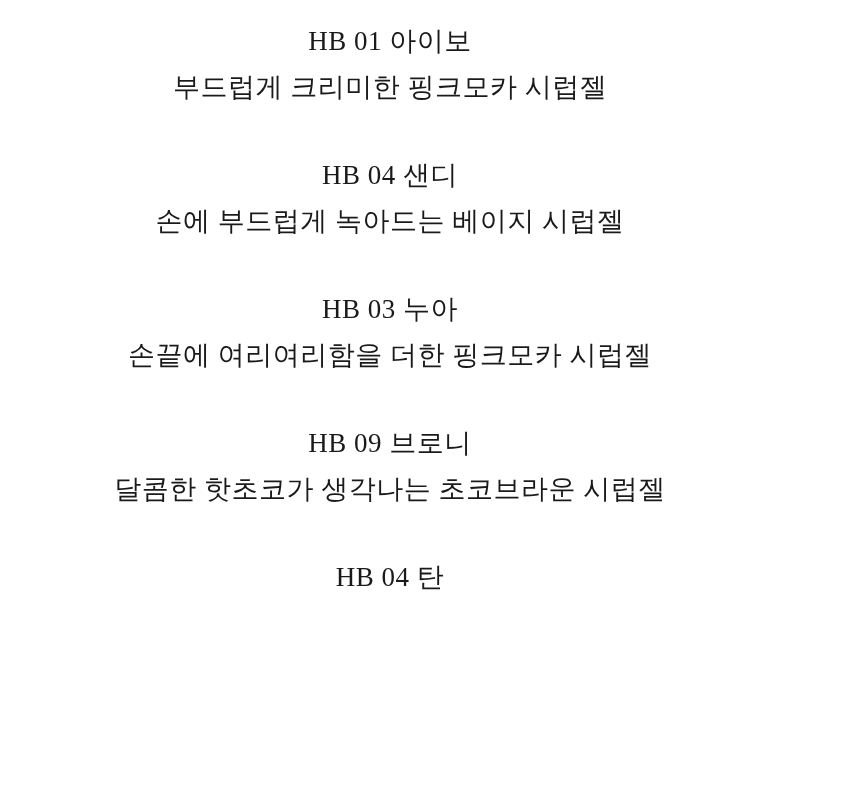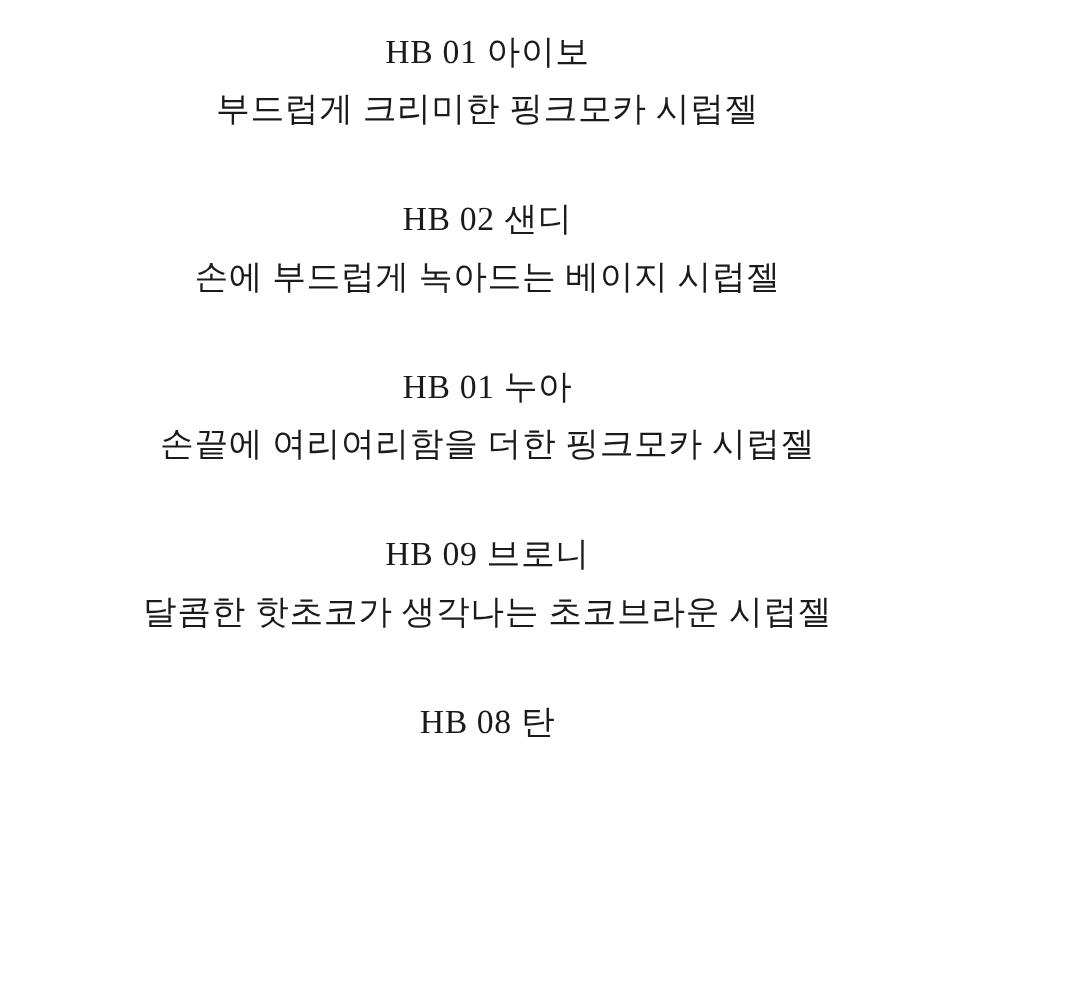--- a/index.html
+++ b/index.html
@@ -35,34 +35,34 @@
 <body>
 
 <div class="page">
 
   <section class="shade-block">
     <p class="shade-title">HB 01 아이보</p>
     <p class="shade-desc">부드럽게 크리미한 핑크모카 시럽젤</p>
   </section>
 
   <section class="shade-block">
-    <p class="shade-title">HB 02 샌디</p>
+    <p class="shade-title">HB 04 샌디</p>
     <p class="shade-desc">손에 부드럽게 녹아드는 베이지 시럽젤</p>
   </section>
 
   <section class="shade-block">
-    <p class="shade-title">HB 01 누아</p>
+    <p class="shade-title">HB 03 누아</p>
     <p class="shade-desc">손끝에 여리여리함을 더한 핑크모카 시럽젤</p>
   </section>
 
   <section class="shade-block">
   </section>
 
   <section class="shade-block">
     <p class="shade-title">HB 09 브로니</p>
     <p class="shade-desc">달콤한 핫초코가 생각나는 초코브라운 시럽젤</p>
   </section>
 
   <section class="shade-block">
-    <p class="shade-title">HB 08 탄</p>
+    <p class="shade-title">HB 04 탄</p>
   </section>
 
 </div>
 
 </body></html>

